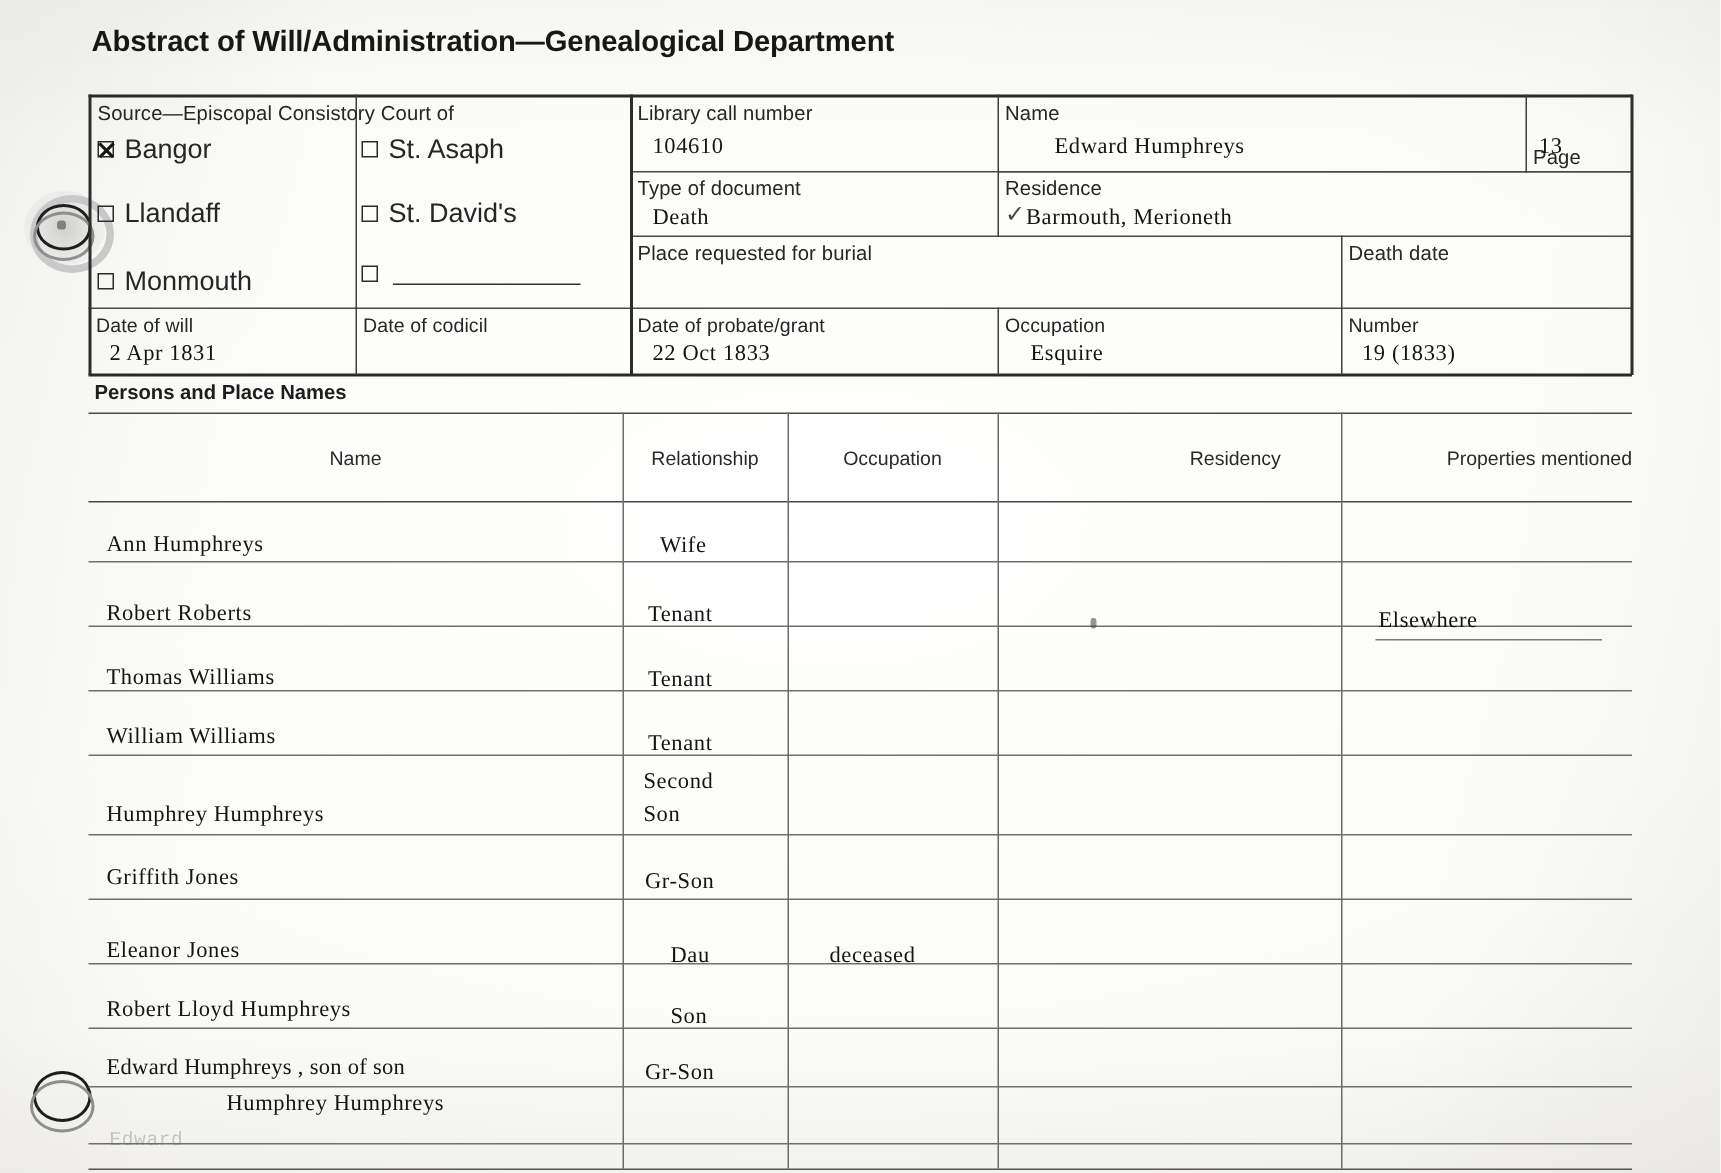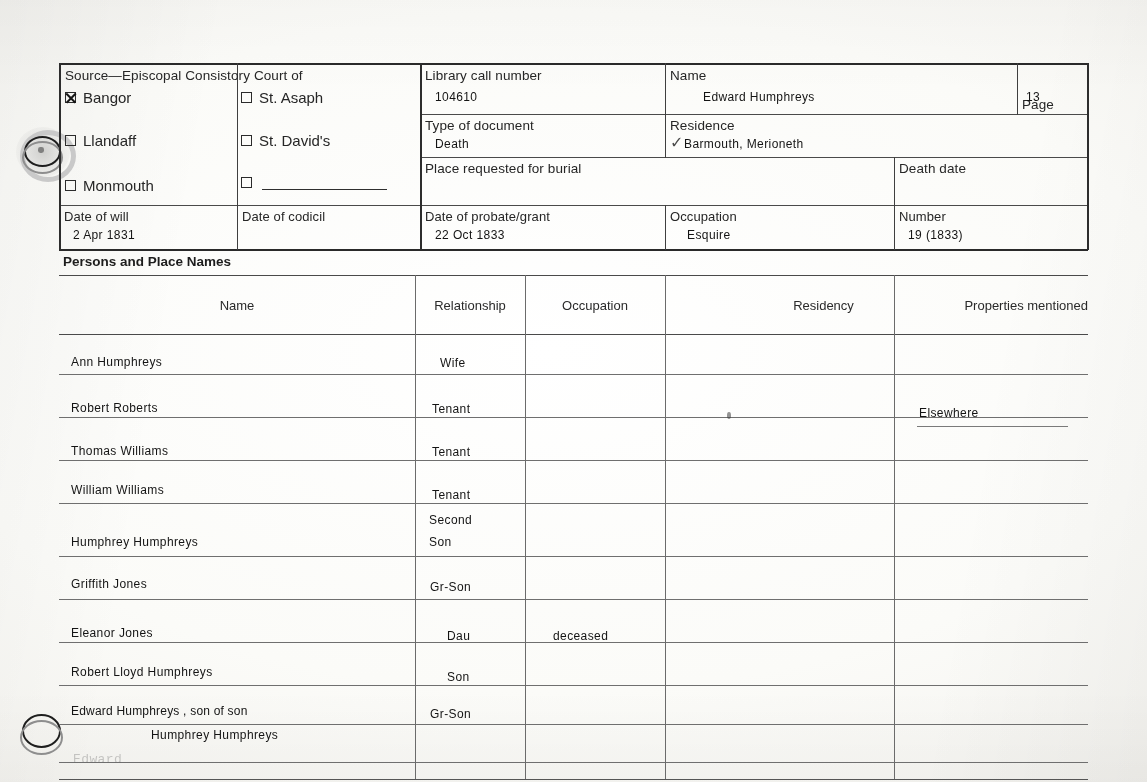--- a/index.html
+++ b/index.html
@@ -70,22 +70,22 @@
     font-size: 13.5px;
     color: #262626;
     white-space: nowrap;
     letter-spacing: 0.1px;
   }
   .cap.small { font-size: 13px; }
 
   
   .tw {
     position: absolute;
-    font-family: Liberation Sans, sans-serif;
-    font-size: 12px;
+    font-family: Liberation Serif, serif;
+    font-size: 15px;
     color: #141414;
     white-space: nowrap;
     letter-spacing: 0.4px;
   }
   .tw.tight { letter-spacing: 0.2px; }
 
   
   .cbrow {
     position: absolute;
     display: flex;
@@ -106,21 +106,21 @@
     content: "";
     position: absolute;
     left: 50%;
     top: 50%;
     width: 13px;
     height: 1.5px;
     background: #151515;
   }
   .cbox.checked::before { transform: translate(-50%,-50%) rotate(45deg); }
   .cbox.checked::after  { transform: translate(-50%,-50%) rotate(-45deg); }
-  .cblabel { font-size: 15px; color: #262626; }
+  .cblabel { font-size: 18px; color: #262626; }
 
   .blankline {
     position: absolute;
     height: 1.4px;
     background: #2f2f2f;
   }
 
   
   .colhdr {
     position: absolute;
@@ -188,20 +188,21 @@
 <div class="ring faint" style="left:20px; top:130px; width:46px; height:42px;"></div>
 <div class="ring" style="left:24px; top:136px; width:33px; height:27px;"></div>
 <div class="ring soft" style="left:22px; top:141px; width:37px; height:29px;"></div>
 <div class="speck" style="left:38px; top:147px; width:6px; height:6px;"></div>
 
 <div class="ring" style="left:22px; top:714px; width:35px; height:30px;"></div>
 <div class="ring soft" style="left:20px; top:720px; width:39px; height:31px;"></div>
 
 <div id="sheet">
 
+  <div class="title">Abstract of Will/Administration—Genealogical Department</div>
 
   <div class="hline thick" style="left:0px; top:46px; width:1029px;"></div>
 
   <div class="hline mid" style="left:0px; top:188px; width:361px;"></div>
 
   <div class="hline mid" style="left:361px; top:97px; width:668px;"></div>
   <div class="hline mid" style="left:361px; top:140px; width:668px;"></div>
   <div class="hline mid" style="left:361px; top:188px; width:668px;"></div>
 
   <div class="hline mid" style="left:606px; top:97px; width:423px;"></div>

